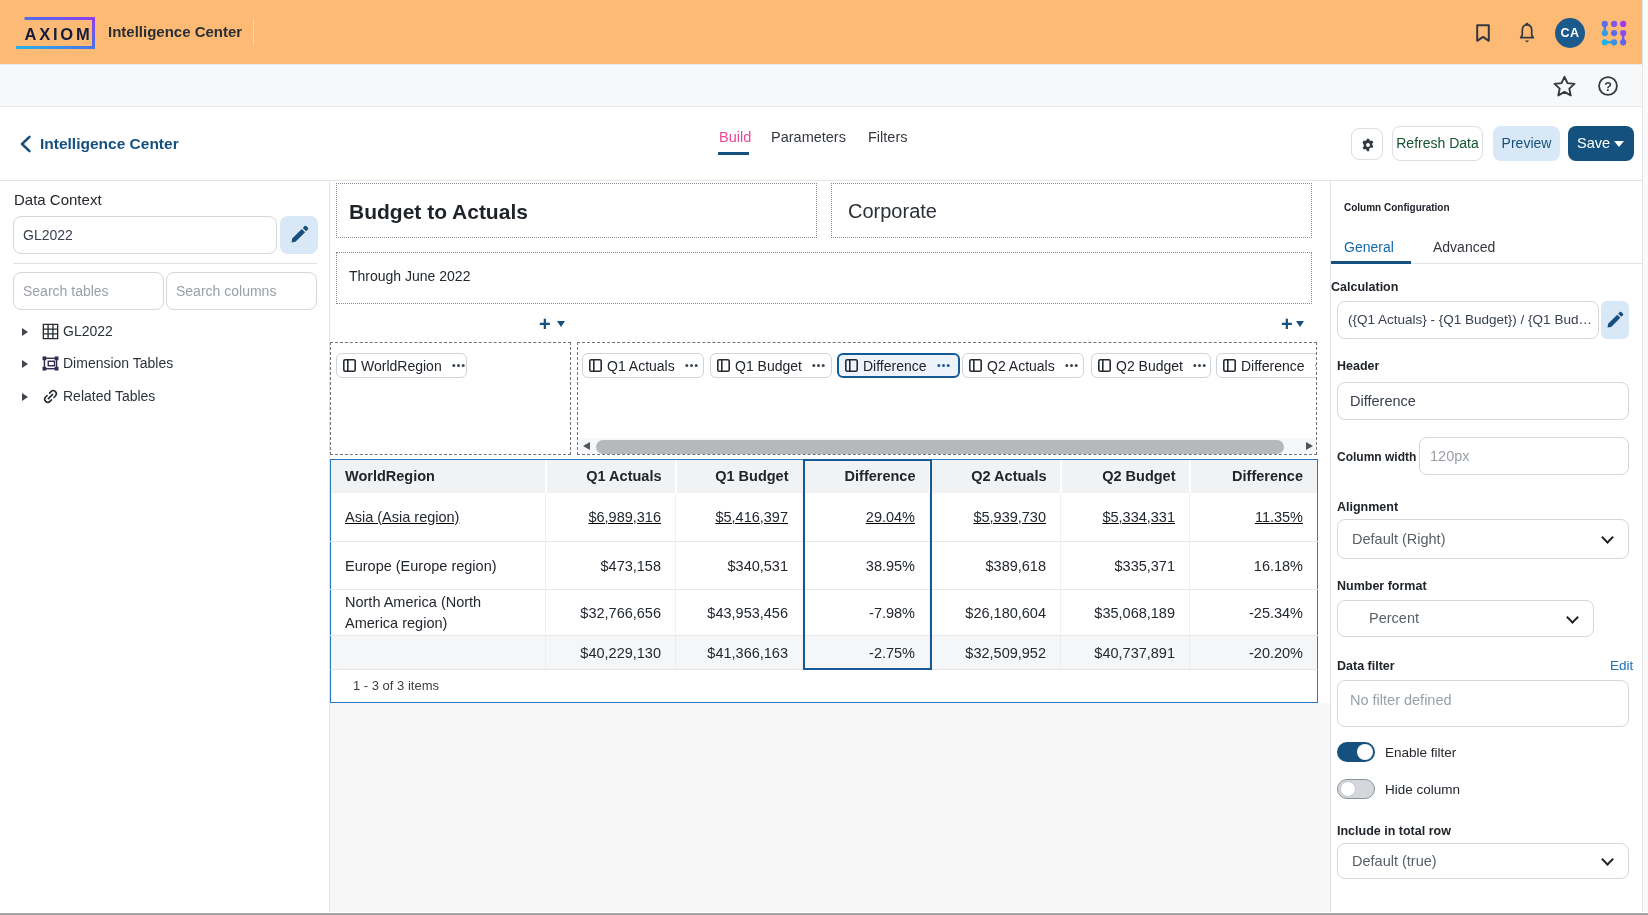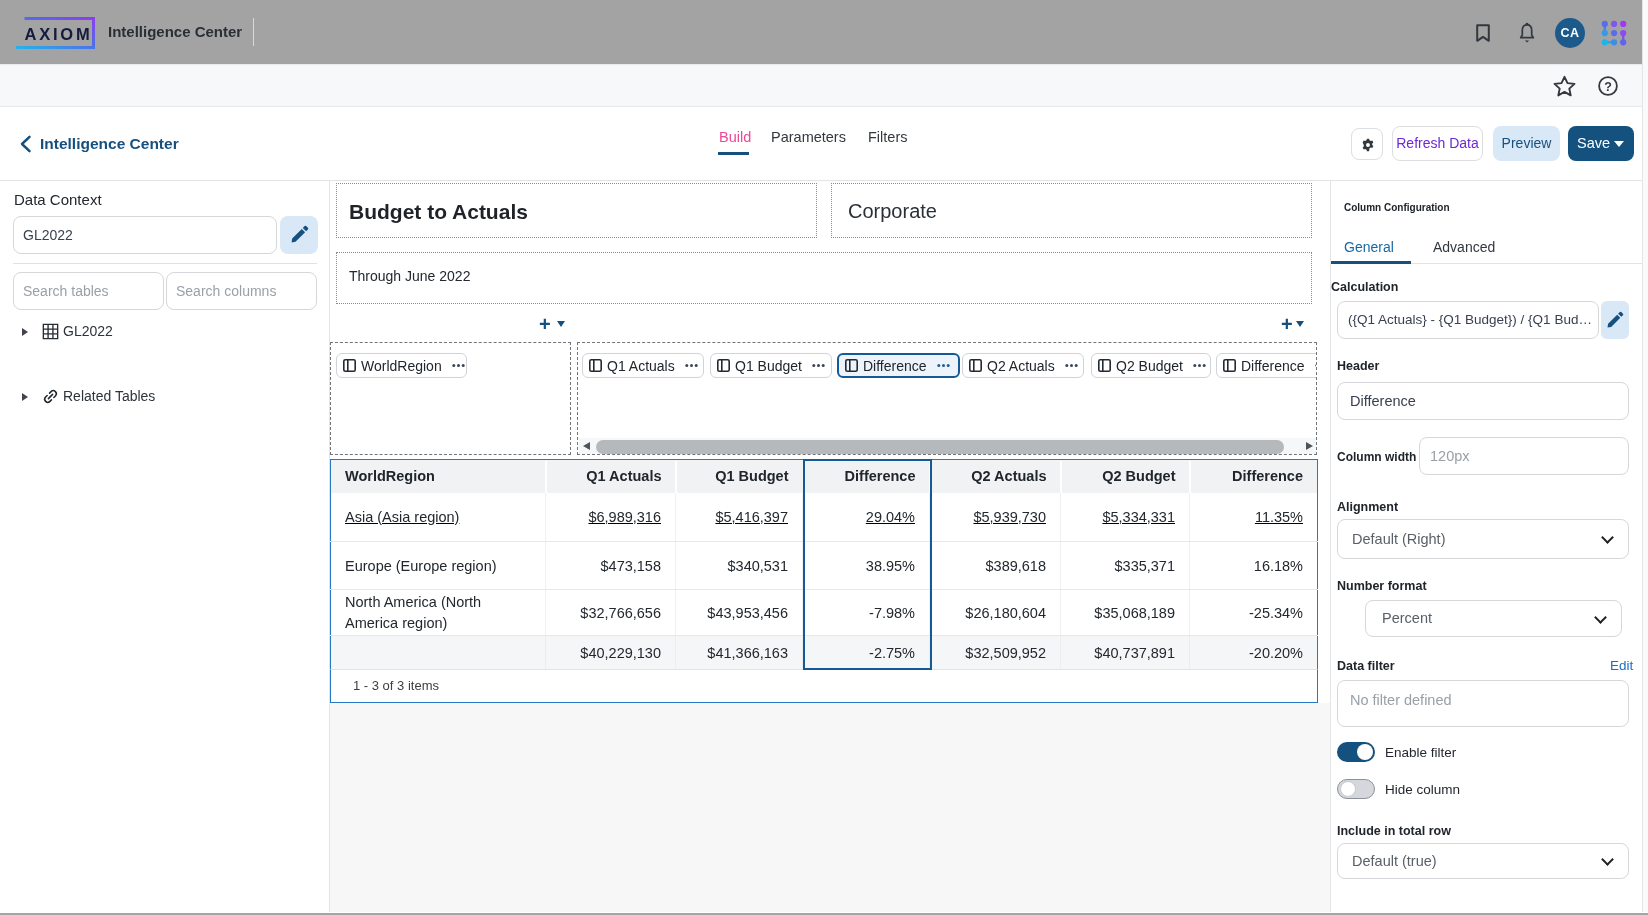--- a/index.html
+++ b/index.html
@@ -1,37 +1,37 @@
 <!DOCTYPE html>
 <html><head>
 <meta charset="utf-8">
 <style>
 * { margin:0; padding:0; box-sizing:border-box; }
 html,body { width:1648px; height:915px; overflow:hidden; }
 body { font-family:"Liberation Sans", sans-serif; background:#fff; position:relative; }
 .abs { position:absolute; }
 
 
-#topbar { left:0; top:0; width:1648px; height:65px; background:#a3a3a3; border-bottom:1px solid #e9eaeb; }
+#topbar { left:0; top:0; width:1648px; height:65px; background:#fdba74; border-bottom:1px solid #e9eaeb; }
 #brandname { left:108px; top:0; height:64px; line-height:64px; font-size:15px; font-weight:700; color:#2a2f36; }
 #topdivider { left:253px; top:18px; width:1px; height:28px; background:#d8dadd; }
 #avatar { left:1555px; top:18px; width:30px; height:30px; border-radius:50%; background:#1d5a8c; color:#fff; font-size:12.5px; font-weight:700; text-align:center; line-height:30px; letter-spacing:.5px; }
 
 
 #subbar { left:0; top:65px; width:1648px; height:42px; background:#f7f8f9; border-bottom:1px solid #e7e8ea; }
 
 
 #toolbar { left:0; top:107px; width:1648px; height:74px; background:#fff; border-bottom:1px solid #e3e4e6; }
 #crumb { left:40px; top:0; height:73px; line-height:73px; font-size:15.5px; font-weight:700; color:#15507f; }
 .tab { top:22px; height:22px; font-size:14.5px; color:#33383f; }
 #tab-build { color:#ec4899; }
 #tab-build-line { left:718px; top:45px; width:31px; height:3px; background:#15507f; }
 .btn { border-radius:8px; font-size:14px; }
 #btn-gear { left:1351px; top:21px; width:32px; height:32px; border:1px solid #dcdee1; background:#fff; }
-#btn-refresh { left:1392px; top:19px; width:91px; height:35px; border:1px solid #dcdee1; background:#fff; color:#6d28d9; text-align:center; line-height:33px; }
+#btn-refresh { left:1392px; top:19px; width:91px; height:35px; border:1px solid #dcdee1; background:#fff; color:#14532d; text-align:center; line-height:33px; }
 #btn-preview { left:1493px; top:19px; width:67px; height:35px; background:#d9e8f6; color:#15507f; text-align:center; line-height:35px; }
 #btn-save { left:1568px; top:19px; width:66px; height:35px; background:#14517e; color:#fff; line-height:35px; padding-left:9px; font-size:14.5px; }
 
 
 #leftpanel { left:0; top:181px; width:330px; height:731px; background:#fff; border-right:1px solid #e3e4e6; }
 #canvas { left:330px; top:181px; width:1001px; height:731px; background:#f7f7f8; border-right:1px solid #e3e4e6; }
 #canvaswhite { left:0; top:0; width:1000px; height:522px; background:#fff; }
 #rightpanel { left:1331px; top:181px; width:311px; height:731px; background:#fff; }
 #scrollstrip { left:1642px; top:0; width:6px; height:912px; background:#fafafa; border-left:1px solid #e4e5e7; }
 #bottomstrip { left:0; top:912px; width:1648px; height:3px; background:#a5a5a5; border-top:1px solid #fff; }
@@ -169,20 +169,36 @@
   </div>
   <div class="abs" id="lp-div"></div>
   <div class="abs input ph" id="search-tables">Search tables</div>
   <div class="abs input ph" id="search-cols">Search columns</div>
   <div class="abs tree-row" style="top:140px;">
     <div class="abs tree-caret"></div>
     <svg class="abs tree-ico" viewBox="0 0 19 19">
       <path fill="none" stroke="#262c34" stroke-width="1.5" d="M1.5 1.5 h16 v16 h-16 Z M1.5 6.8 h16 M1.5 12.2 h16 M6.8 1.5 v16 M12.2 1.5 v16"></path>
     </svg>
     <div class="abs tree-txt">GL2022</div>
+  </div>
+  <div class="abs tree-row" style="top:172px;">
+    <div class="abs tree-caret"></div>
+    <svg class="abs tree-ico" viewBox="0 0 19 19">
+      <g fill="none" stroke="#342a52" stroke-width="1.6">
+        <rect x="2.7" y="3.7" width="13.6" height="11.6"></rect>
+        <rect x="7" y="7" width="7" height="5"></rect>
+      </g>
+      <g fill="#342a52">
+        <rect x="0.6" y="1.6" width="4.2" height="4.2"></rect>
+          <rect x="14.2" y="1.6" width="4.2" height="4.2"></rect>
+        <rect x="0.6" y="13.2" width="4.2" height="4.2"></rect>
+          <rect x="14.2" y="13.2" width="4.2" height="4.2"></rect>
+      </g>
+    </svg>
+    <div class="abs tree-txt">Dimension Tables</div>
   </div>
   <div class="abs tree-row" style="top:205px;">
     <div class="abs tree-caret"></div>
     <svg class="abs tree-ico" viewBox="0 0 19 19">
       <g transform="rotate(-45 9.5 9.5)" fill="none" stroke="#20262e" stroke-width="1.7" stroke-linecap="round">
         <path d="M7.6 6.1 H5.2 a3.4 3.4 0 0 0 0 6.8 H7.6"></path>
         <path d="M11.4 6.1 H13.8 a3.4 3.4 0 0 1 0 6.8 H11.4"></path>
         <path d="M6.2 9.5 H12.8"></path>
       </g>
     </svg>
@@ -376,21 +392,21 @@
       <path fill="#15507f" d="M2.2 13.5 L11.8 3.9 L15.1 7.2 L5.5 16.8 L1.6 17.4 Z M12.8 2.9 L14.6 1.1 a1.1 1.1 0 0 1 1.6 0 l1.7 1.7 a1.1 1.1 0 0 1 0 1.6 L16.1 6.2 Z"></path>
     </svg>
   </div>
   <div class="abs rp-label" style="left:6px; top:178px;">Header</div>
   <div class="abs rp-input" style="left:6px; top:201px; width:292px; height:38px; line-height:36px; padding:0 12px;">Difference</div>
   <div class="abs rp-label" style="left:6px; top:269px; font-size:12px;">Column width</div>
   <div class="abs rp-input rp-ph" style="left:88px; top:256px; width:210px; height:38px; line-height:36px; padding:0 10px;">120px</div>
   <div class="abs rp-label" style="left:6px; top:319px;">Alignment</div>
   <div class="abs rp-input" style="left:6px; top:338px; width:292px; height:40px; line-height:38px; padding:0 14px; color:#5a6068;">Default (Right)<div class="chev" style="right:16px; top:13px;"></div></div>
   <div class="abs rp-label" style="left:6px; top:398px;">Number format</div>
-  <div class="abs rp-input" style="left:6px; top:419px; width:257px; height:37px; line-height:35px; padding:0 16px; color:#5a6068;margin-left:28px;">Percent<div class="chev" style="right:16px; top:12px;"></div></div>
+  <div class="abs rp-input" style="left:6px; top:419px; width:257px; height:37px; line-height:35px; padding:0 31px; color:#5a6068;">Percent<div class="chev" style="right:16px; top:12px;"></div></div>
   <div class="abs rp-label" style="left:6px; top:478px;">Data filter</div>
   <div class="abs" style="left:279px; top:477px; font-size:13.5px; color:#1a6fbf;">Edit</div>
   <div class="abs rp-input rp-ph" style="left:6px; top:499px; width:292px; height:47px; line-height:22px; padding:8px 12px;">No filter defined</div>
   <div class="toggle on" style="left:6px; top:561px;">
       <div class="knob" style="right:2px;"></div>
     </div>
   <div class="abs rp-toglabel" style="left:54px; top:564px;">Enable filter</div>
   <div class="toggle off" style="left:6px; top:598px;">
       <div class="knob" style="left:2px; top:1px; border:1px solid #c6cacf;"></div>
     </div>

